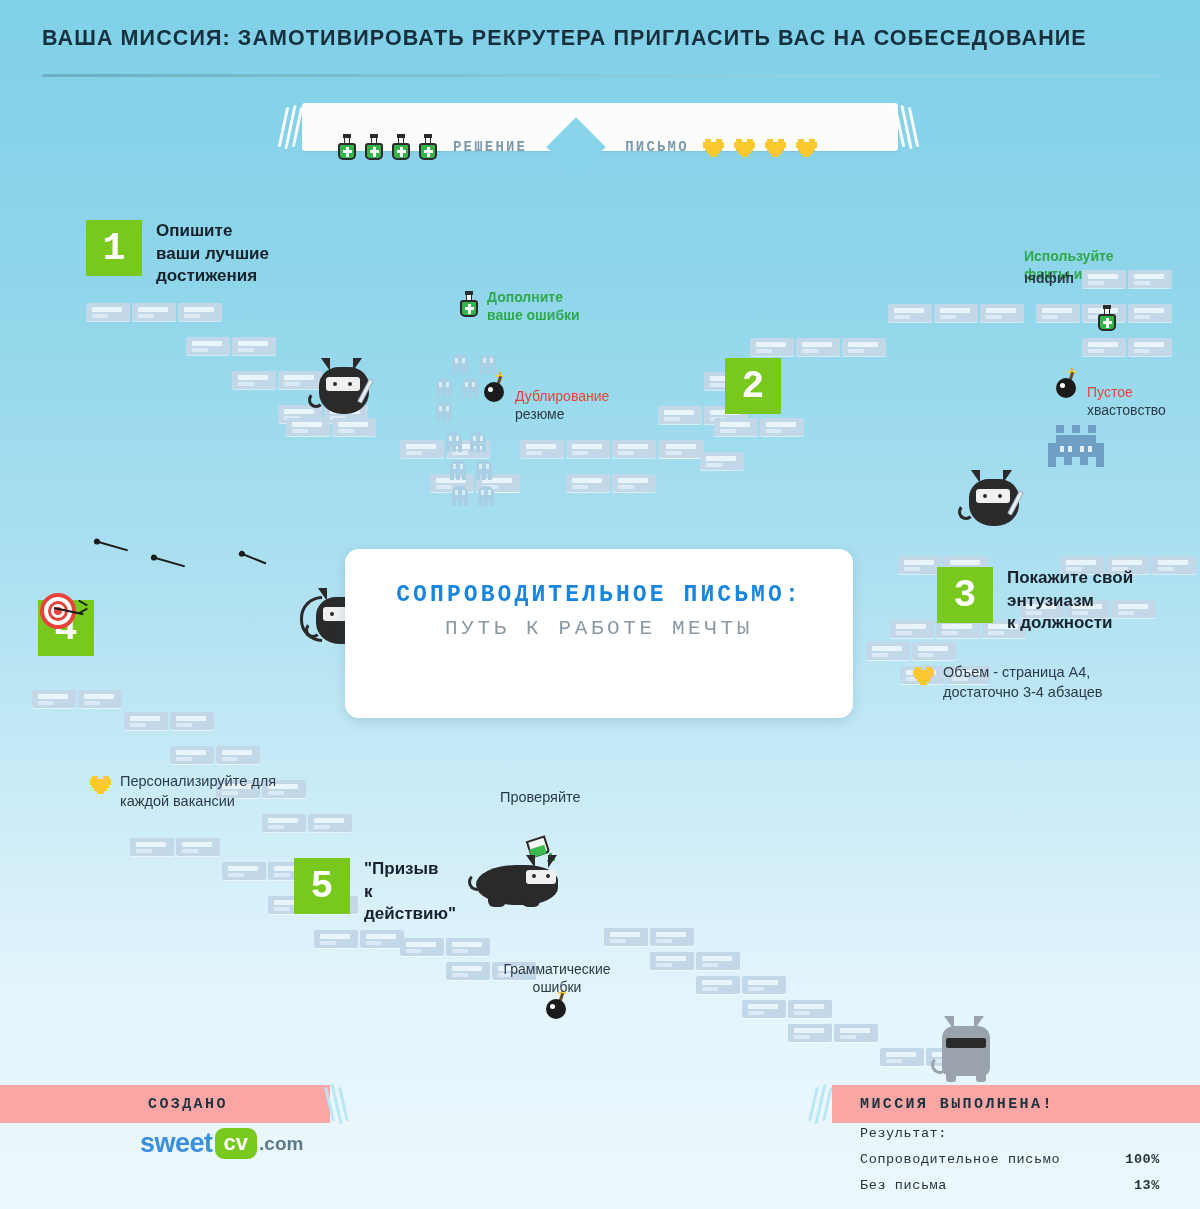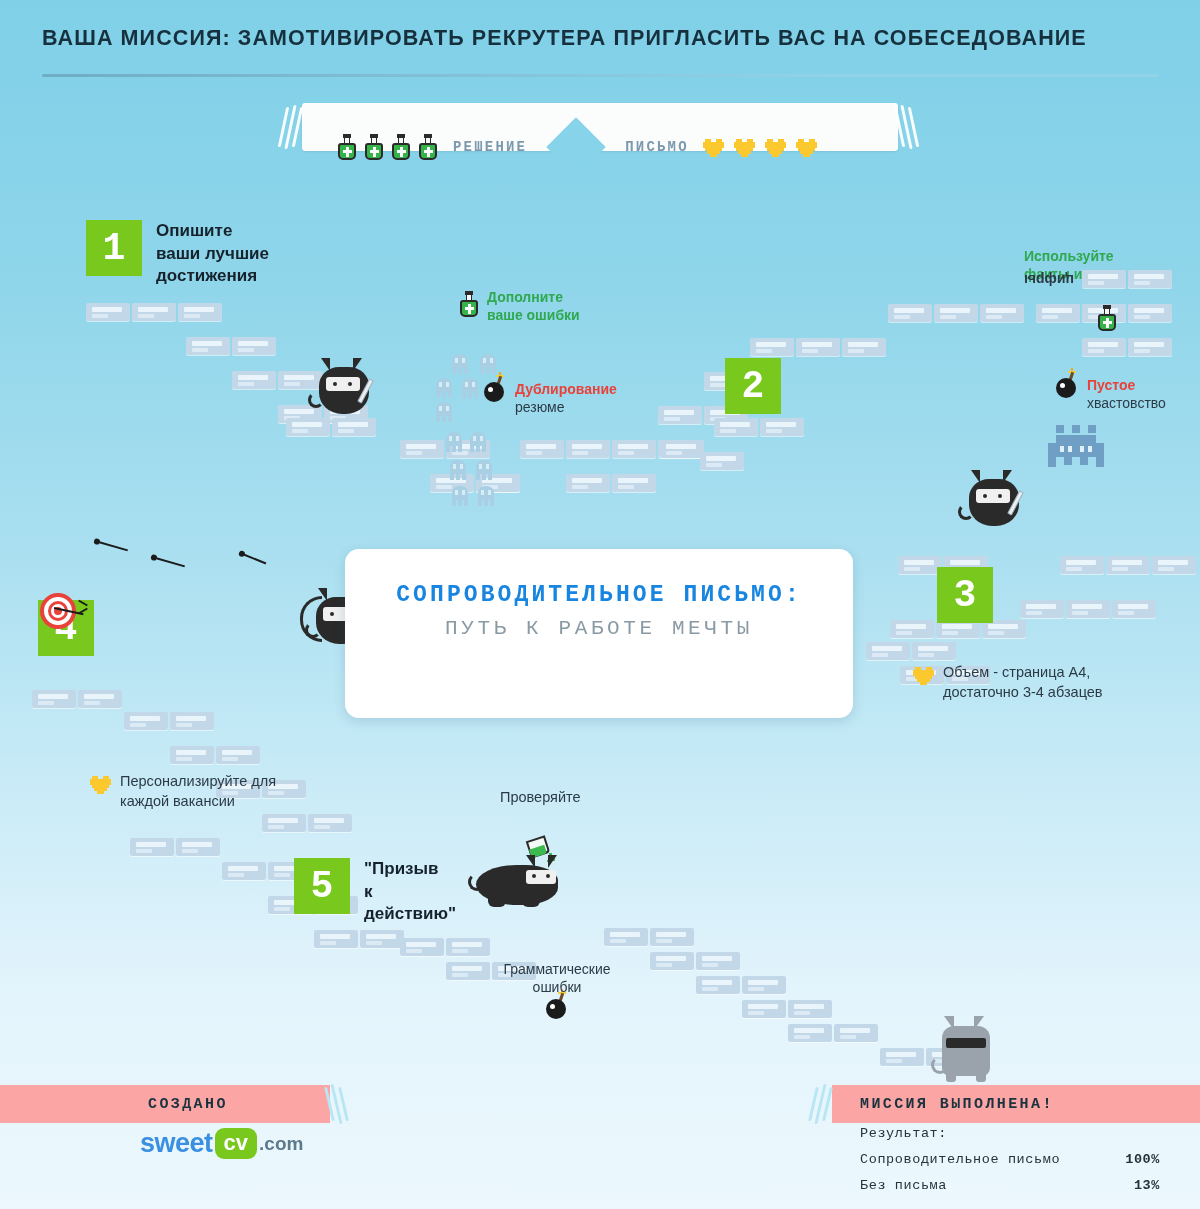--- a/index.html
+++ b/index.html
@@ -95,21 +95,21 @@
   }
   .step-text {
     margin-left:14px; font-size:17px; font-weight:700; line-height:1.33;
     color:#16222c;
   }
 
   
   .anno { display:flex; align-items:flex-start; }
   .anno-txt { font-size:14px; line-height:1.28; color:#2b3b46; }
   .anno-txt .green { color:#2fa84f; font-weight:700; }
-  .anno-txt .red   { color:#e8423a; font-weight:700; }
+  .anno-txt .red   { color:#e8423a; font-weight:400;margin-top:7px; }
   .anno-txt .tip   { color:#2b3b46; }
   .tip-line { font-size:14.5px; line-height:1.35; color:#2b3b46; }
 
   
   .bomb { position:relative; width:26px; height:30px; }
   .bomb .ball { position:absolute; left:1px; top:10px; width:20px; height:20px; background:#1b1b1b; border-radius:50%; }
   .bomb .shine{ position:absolute; left:5px; top:15px; width:5px; height:5px; background:#fff; border-radius:50%; }
   .bomb .fuse { position:absolute; left:15px; top:4px; width:3px; height:8px; background:#6b4a2a; transform:rotate(18deg); }
   .bomb .spark{ position:absolute; left:13px; top:0px; width:8px; height:8px; }
   .bomb .spark:before, .bomb .spark:after {
@@ -540,20 +540,25 @@
       <div>достижения</div>
     </div>
   </div>
 
   <div class="abs step" style="left:725px;top:358px">
     <div class="step-num">2</div>
   </div>
 
   <div class="abs step" style="left:937px;top:567px">
     <div class="step-num">3</div>
+    <div class="step-text">
+      <div>Покажите свой</div>
+      <div>энтузиазм</div>
+      <div>к должности</div>
+    </div>
   </div>
 
   <div class="abs step" style="left:38px;top:600px">
     <div class="step-num">4</div>
   </div>
 
   <div class="abs step" style="left:294px;top:858px">
     <div class="step-num">5</div>
     <div class="step-text">
       <div>"Призыв</div>

